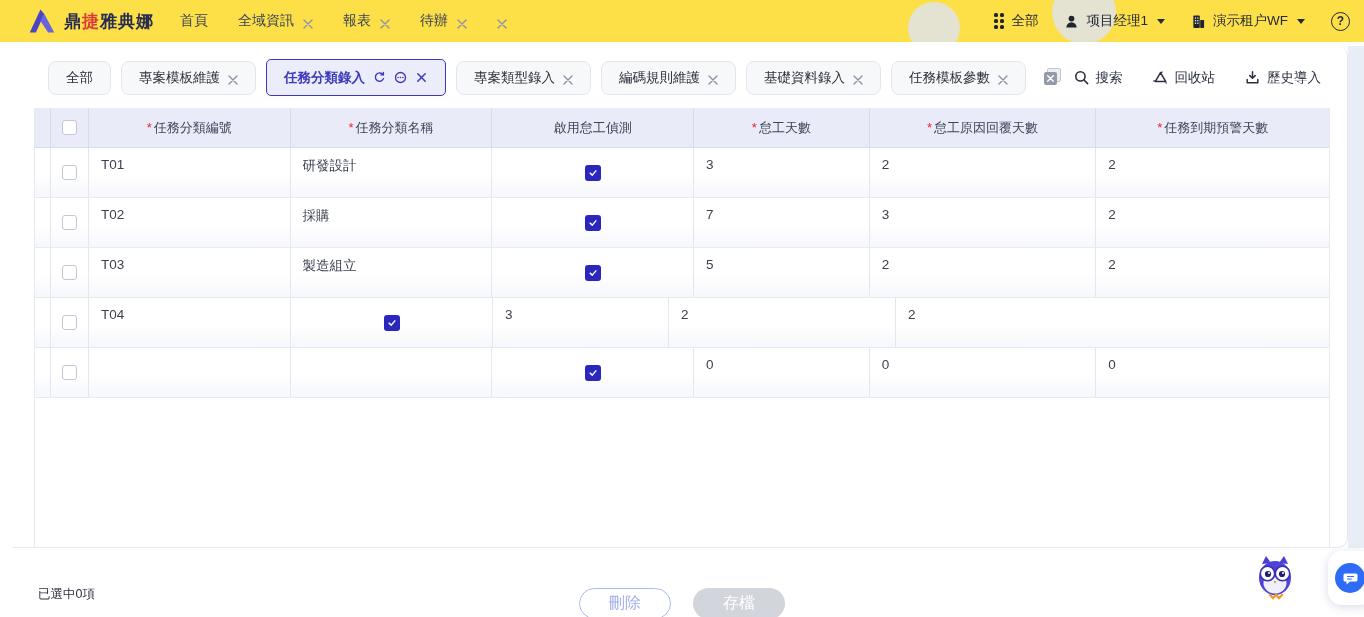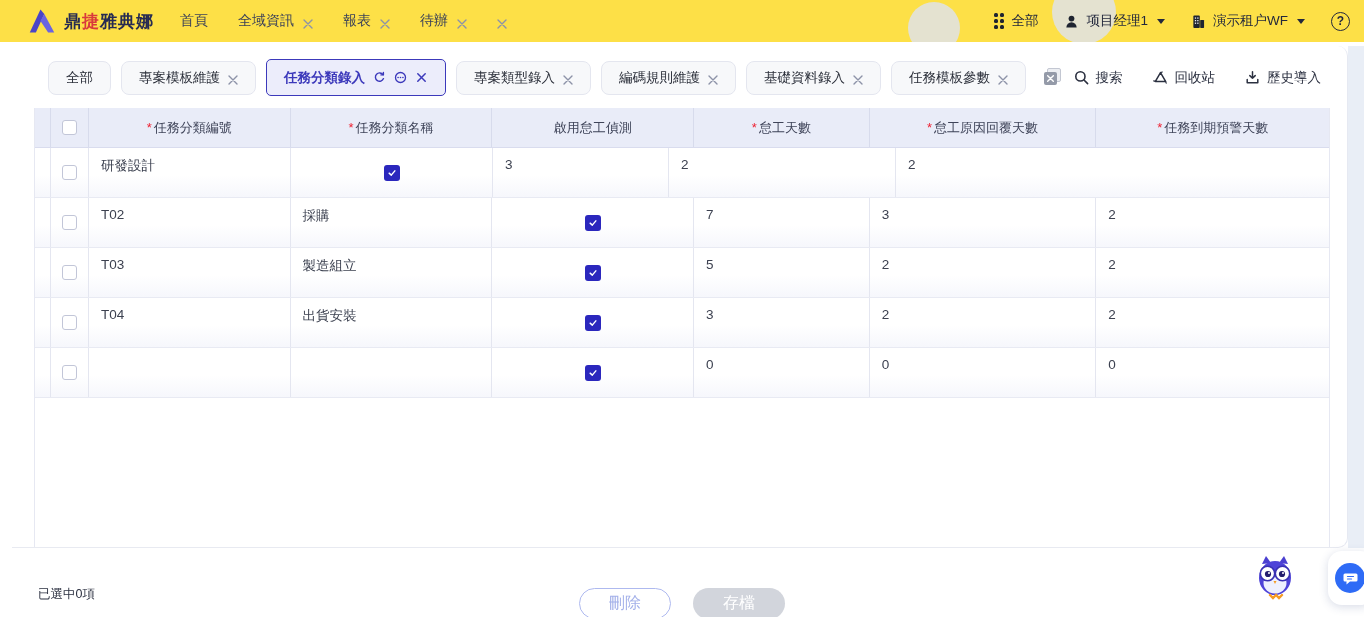--- a/index.html
+++ b/index.html
@@ -318,20 +318,21 @@
           <span class="req">*</span>
           <span>任務到期預警天數</span>
         </div>
     </div>
 
     <div class="tr">
       <div class="td col-handle"></div>
       <div class="td col-cb">
           <span class="checkbox"></span>
         </div>
+      <div class="td col-1">T01</div>
       <div class="td col-2">研發設計</div>
       <div class="td col-3 center">
           <span class="checkbox checked">
             <svg viewBox="0 0 14 14">
               <path d="M3 7.2 L6 10 L11 4" fill="none" stroke="currentColor" stroke-width="2" stroke-linecap="round" stroke-linejoin="round"></path>
             </svg>
           </span>
         </div>
       <div class="td col-4">3</div>
       <div class="td col-5">2</div>
@@ -375,21 +376,20 @@
       <div class="td col-5">2</div>
       <div class="td col-6">2</div>
     </div>
 
     <div class="tr">
       <div class="td col-handle"></div>
       <div class="td col-cb">
           <span class="checkbox"></span>
         </div>
       <div class="td col-1">T04</div>
-      <div class="td col-2">出貨安裝</div>
       <div class="td col-3 center">
           <span class="checkbox checked">
             <svg viewBox="0 0 14 14">
               <path d="M3 7.2 L6 10 L11 4" fill="none" stroke="currentColor" stroke-width="2" stroke-linecap="round" stroke-linejoin="round"></path>
             </svg>
           </span>
         </div>
       <div class="td col-4">3</div>
       <div class="td col-5">2</div>
       <div class="td col-6">2</div>

